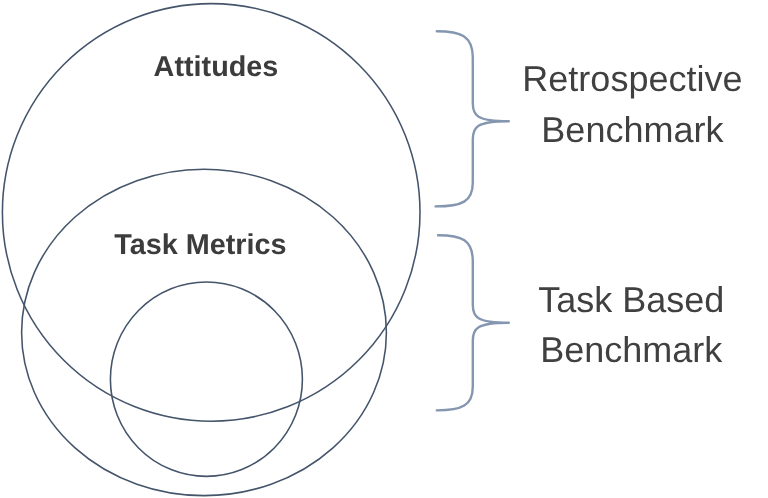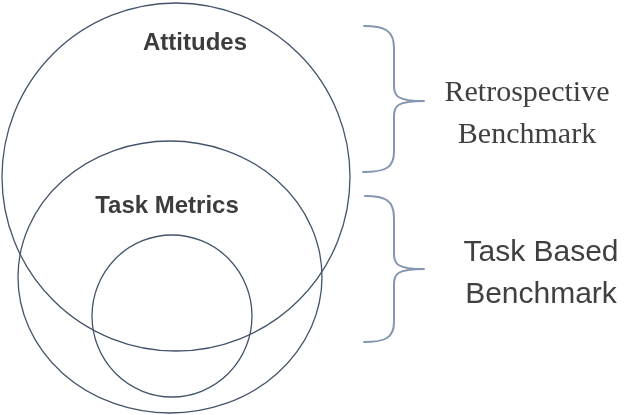--- a/index.html
+++ b/index.html
@@ -62,28 +62,28 @@
 
     <ellipse class="circle" cx="170" cy="277" rx="152" ry="136" stroke="#44546a"></ellipse>
 
     <ellipse class="circle" cx="172" cy="316" rx="80" ry="81" stroke="#44546a"></ellipse>
 
     <path class="brace" d="M 364 26 C 384 26 394 30 394 48 L 394 86 C 394 96 397 101 424 101 C 397 101 394 106 394 116 L 394 152 C 394 168 385 172 363 172" stroke="#8496b0"></path>
 
     <path class="brace" d="M 365 196 C 385 196 394 200 394 218 L 394 254 C 394 264 397 269 424 269 C 397 269 394 274 394 284 L 394 322 C 394 338 385 342 364 342" stroke="#8496b0"></path>
   </svg>
 
-  <div class="clabel" style="left:180px; top:42px;margin-left:15px;">Attitudes</div>
+  <div class="clabel" style="left:180px; top:56px;">Attitudes</div>
 
   <div class="clabel" style="left:167px; top:205px;">Task Metrics</div>
 
 
-  <div class="slabel" style="left:527px; top:112px;font-family:Liberation Serif, serif;">
+  <div class="slabel" style="left:527px; top:88px;">
     <div>Retrospective</div>
     <div>Benchmark</div>
   </div>
 
-  <div class="slabel" style="left:526px; top:272px;margin-left:15px;">
+  <div class="slabel" style="left:526px; top:272px;">
     <div>Task Based</div>
     <div>Benchmark</div>
   </div>
 
 </div>
 
 </body></html>

